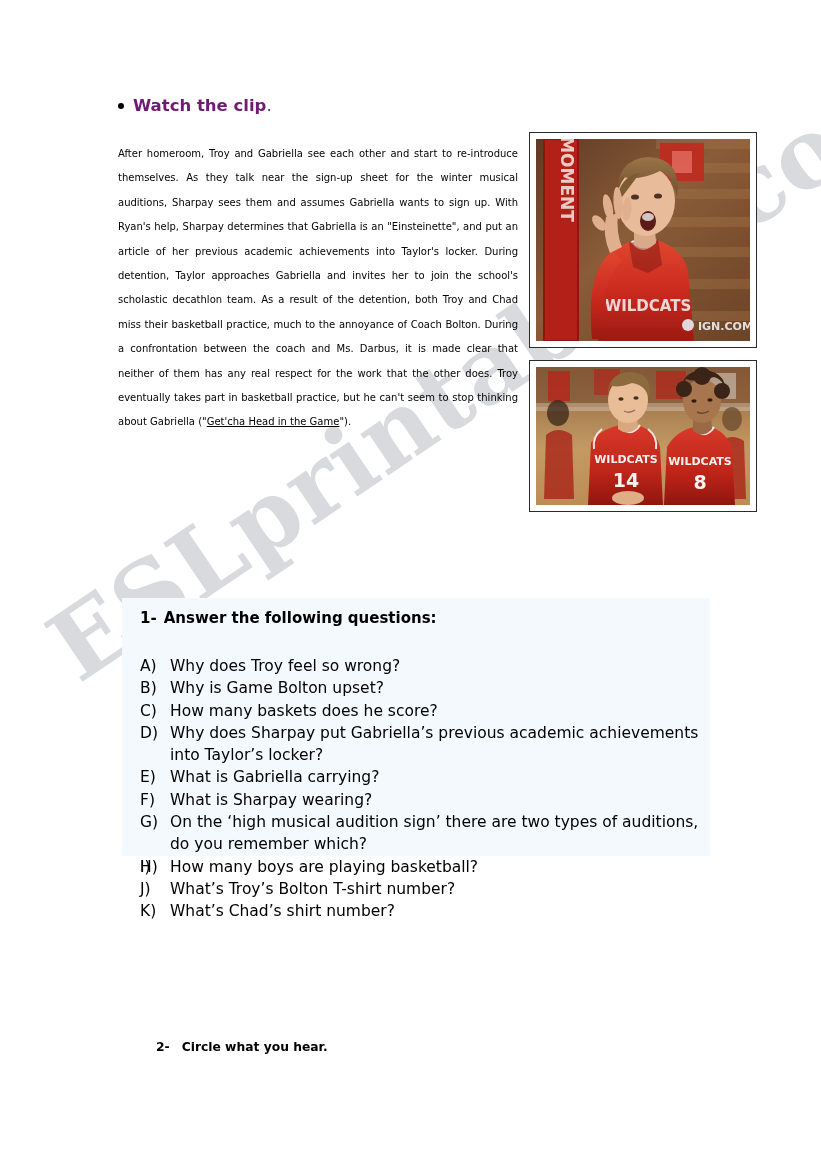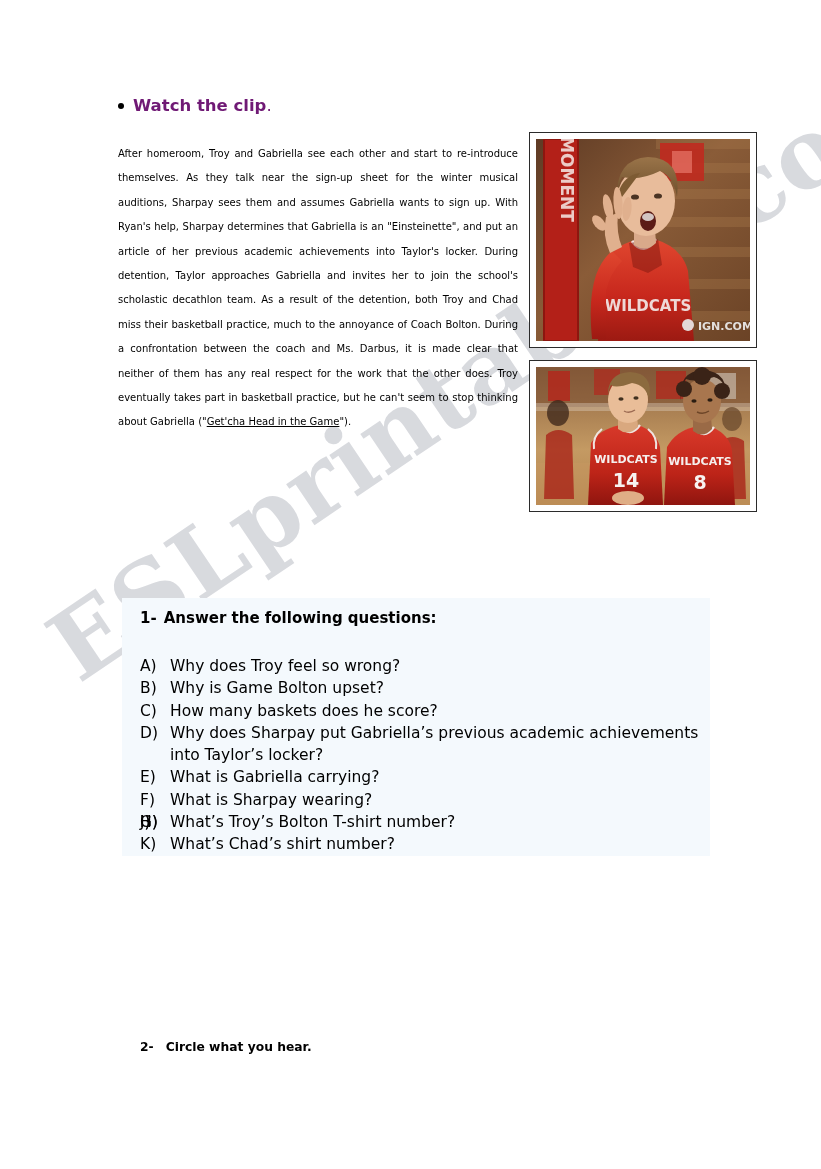--- a/index.html
+++ b/index.html
@@ -166,21 +166,21 @@
   #questions li .marker {
     position: absolute;
     left: 0;
     top: 0;
     width: 26px;
   }
 
   
   #task-2 {
     position: absolute;
-    left: 140px;
+    left: 156px;
     top: 1040px;
     font-family: "DejaVu Sans", sans-serif;
     font-size: 12.3px;
     font-weight: bold;
     color: #000000;
     z-index: 20;
     white-space: nowrap;
   }
   #task-2 .num {
     margin-right: 12px;
@@ -353,23 +353,23 @@
     <div class="q-heading">
       <span class="num">1-</span><span>Answer the following questions:</span>
     </div>
     <ol>
       <li><span class="marker">A)</span><span>Why does Troy feel so wrong?</span></li>
       <li><span class="marker">B)</span><span>Why is Game Bolton upset?</span></li>
       <li><span class="marker">C)</span><span>How many baskets does he score?</span></li>
       <li><span class="marker">D)</span><span> Why does Sharpay put Gabriella’s previous academic achievements into Taylor’s locker?</span></li>
       <li><span class="marker">E)</span><span>What is Gabriella carrying?</span></li>
       <li><span class="marker">F)</span><span>What is Sharpay wearing?</span></li>
-      <li><span class="marker">G)</span></li>
+      <li><span class="marker">G)</span><span>On the ‘high musical audition sign’ there are two types of auditions, do you remember which?</span></li>
       <li><span class="marker">H)</span></li>
-      <li><span class="marker">I)</span></li>
+      <li><span class="marker">I)</span><span>How many boys are playing basketball?</span></li>
       <li><span class="marker">J)</span><span>What’s Troy’s Bolton T-shirt number?</span></li>
       <li><span class="marker">K)</span><span>What’s Chad’s shirt number?</span></li>
     </ol>
   </div>
 
   <div id="task-2">
     <span class="num">2-</span><span>Circle what you hear.</span>
   </div>
 
 </div>

